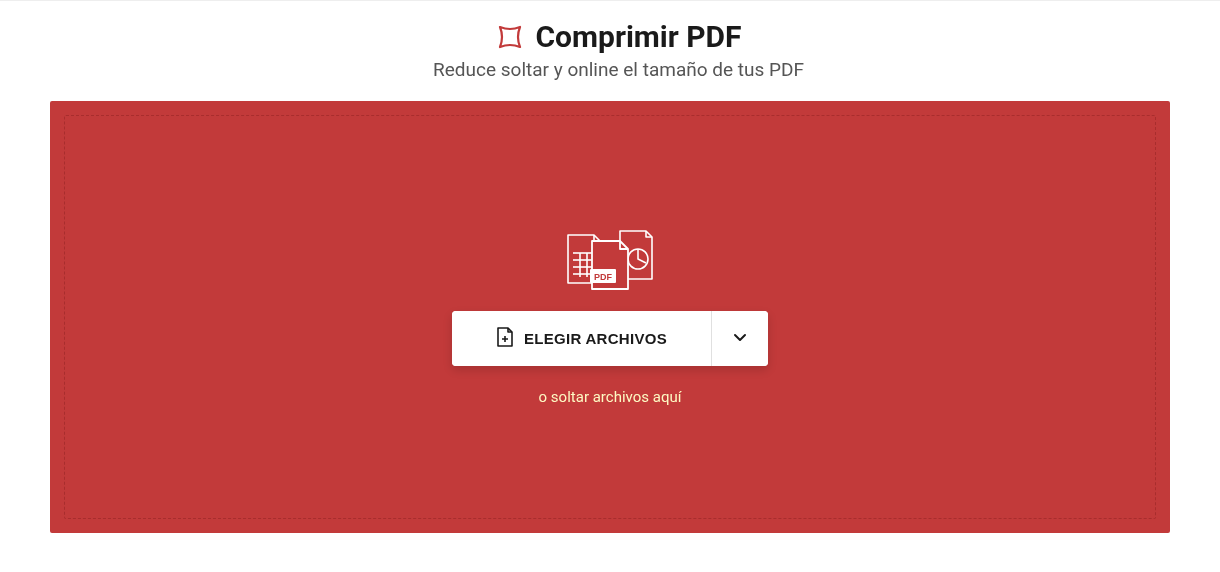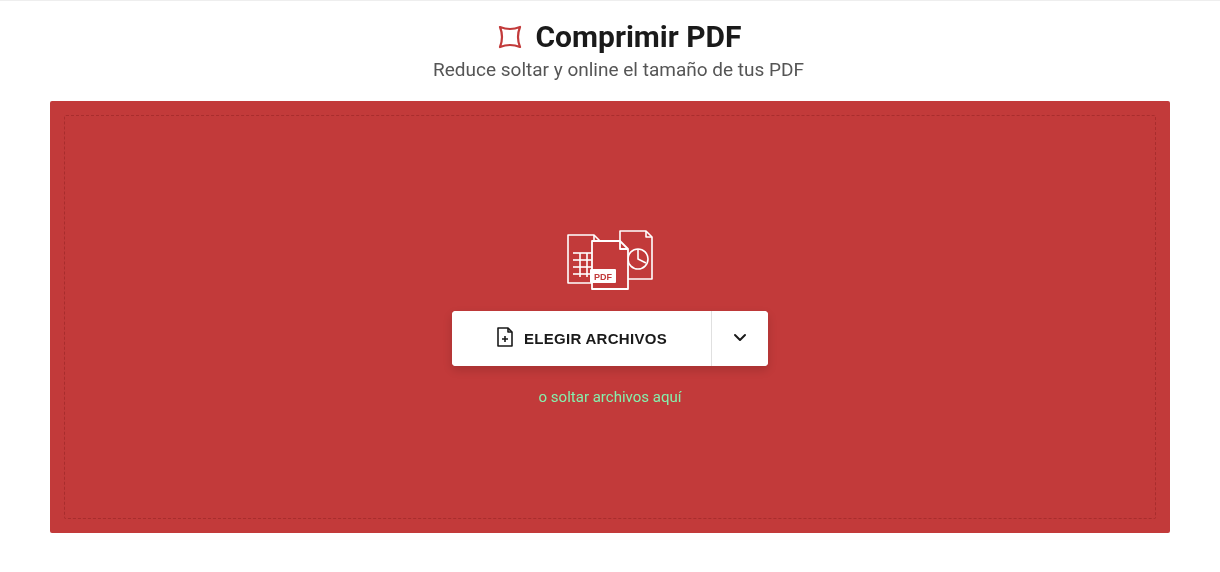--- a/index.html
+++ b/index.html
@@ -95,21 +95,21 @@
   .dropdown-btn {
     display: flex;
     align-items: center;
     justify-content: center;
     padding: 0 20px;
     background: #ffffff;
     border: none;
     cursor: pointer;
   }
   .drop-text {
-    color: #86efac;
+    color: #fef9c3;
     font-size: 15px;
     margin-top: 6px;
   }
 </style>
 </head>
 <body>
 
 <div class="header">
   <div class="title-row">
     <span class="logo-icon">

